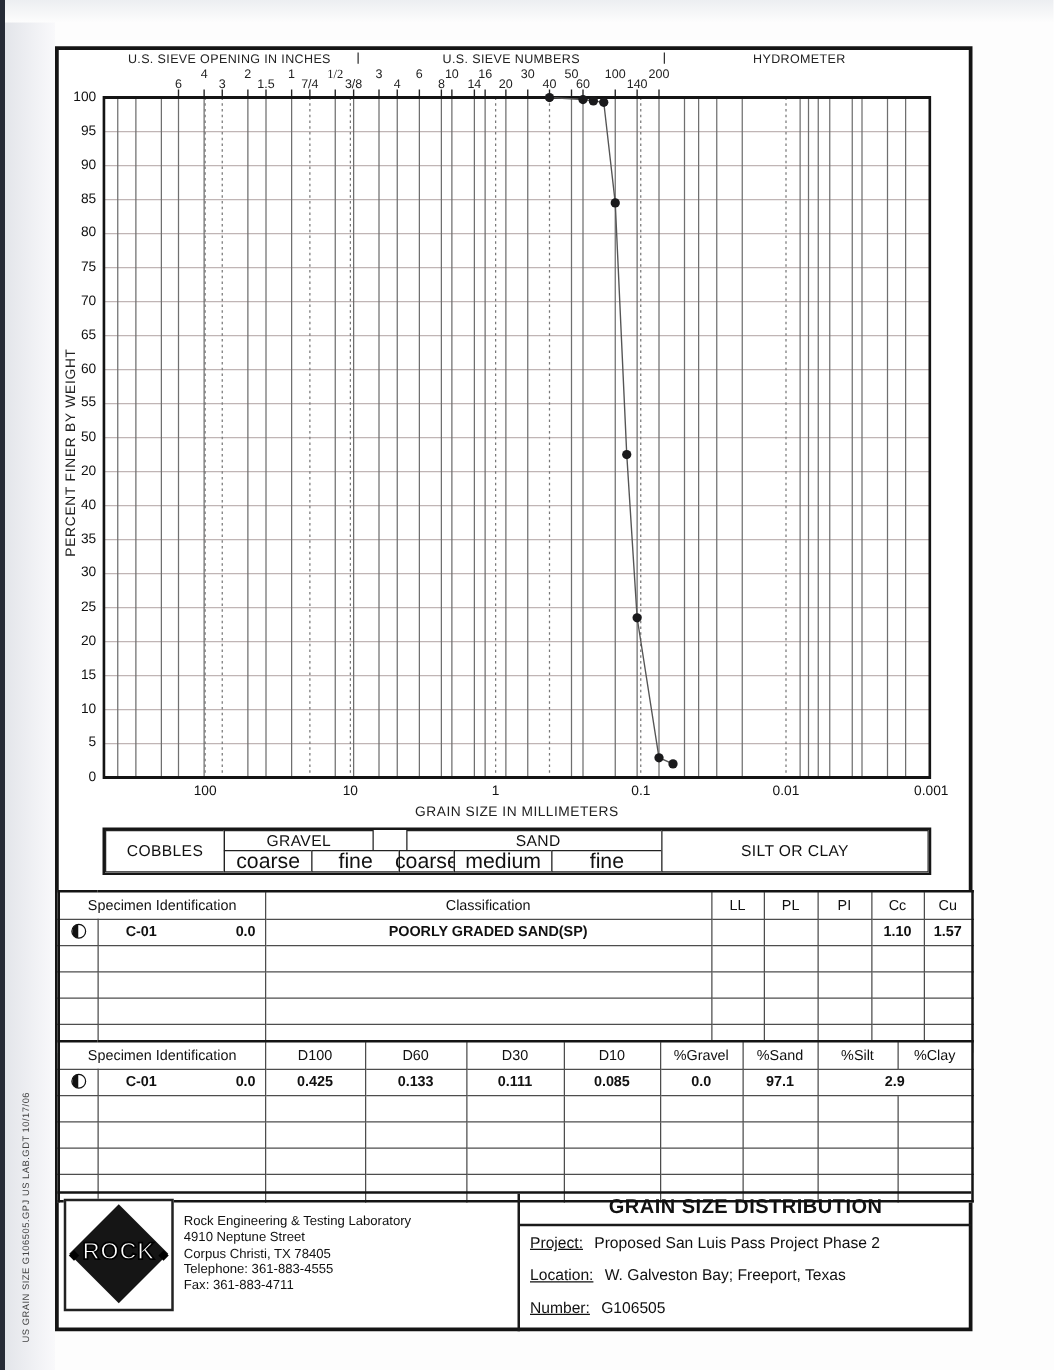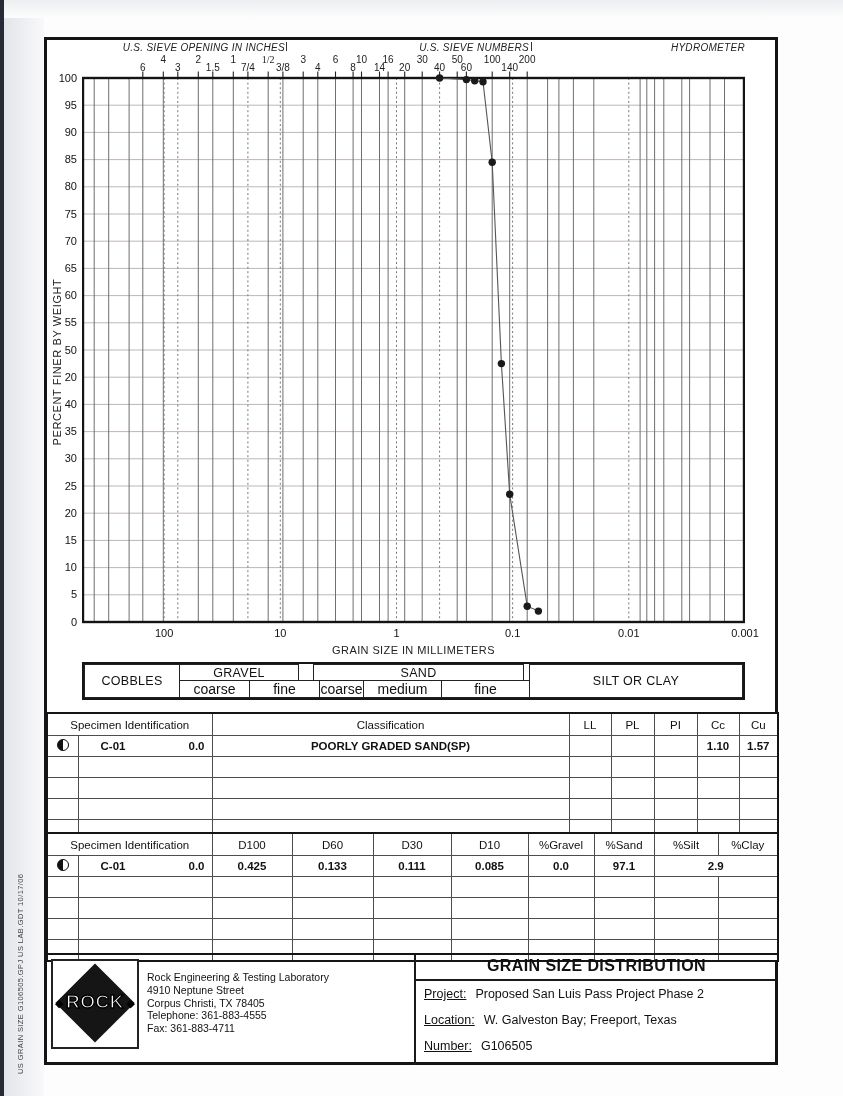--- a/index.html
+++ b/index.html
@@ -5,21 +5,21 @@
   html,body{margin:0;padding:0;background:#fff;}
   #page{position:relative;width:843px;height:1096px;background:#fdfdfd;overflow:hidden;
         font-family:"Liberation Sans",sans-serif;color:#111;}
   .scan-left{position:absolute;left:0;top:0;width:4px;height:1096px;background:#262b36;}
   .scan-shade{position:absolute;left:4px;top:0;width:40px;height:1096px;
               background:linear-gradient(90deg,#e3e5ea,#f9f9fb);}
   .scan-top{position:absolute;left:0;top:0;width:843px;height:18px;
             background:linear-gradient(180deg,#eceef1,#fdfdfd);}
   .frame{position:absolute;left:44px;top:37px;width:734px;height:1028px;
          border:3px solid #141414;box-sizing:border-box;background:#fff;}
-  .hdr-sec{position:absolute;top:42px;font-size:10px;letter-spacing:.3px;text-align:right;color:#222;font-style:italic;}
+  .hdr-sec{position:absolute;top:42px;font-size:10px;letter-spacing:.3px;text-align:center;color:#222;}
   .hdr-sep{position:absolute;top:42px;width:1px;height:9px;background:#333;}
   .vlabel{position:absolute;left:57px;top:362px;transform:translate(-50%,-50%) rotate(-90deg);
           font-size:11px;letter-spacing:.6px;white-space:nowrap;color:#222;}
   .xlabel{position:absolute;left:82px;top:644px;width:663px;text-align:center;font-size:11px;
           letter-spacing:.4px;color:#222;}
   .ytick{position:absolute;left:40px;width:37px;text-align:right;font-size:11px;color:#111;}
   .xtick{position:absolute;top:627px;width:40px;text-align:center;font-size:11px;color:#111;}
   .sieve-lb{position:absolute;font-size:10px;color:#222;transform:translateX(-50%);white-space:nowrap;}
   svg#plot{position:absolute;left:82px;top:68px;}
   .gh{stroke:#c0b5b5;stroke-width:1;}
@@ -28,21 +28,21 @@
   .tick{stroke:#222;stroke-width:1.1;}
   .pborder{fill:none;stroke:#141414;stroke-width:2.4;}
   .curve{fill:none;stroke:#555;stroke-width:1.1;}
   .dot{fill:#1a1a1c;}
   
   .sizebar{position:absolute;left:82px;top:662px;width:663px;height:38px;border:2px solid #161616;
            box-sizing:border-box;}
   .sb{position:absolute;box-sizing:border-box;border:1px solid #222;display:flex;
       align-items:center;justify-content:center;background:#fff;}
   .sb.main{font-size:12.5px;letter-spacing:.3px;}
-  .sb.sub{font-size:14px;}
+  .sb.sub{font-size:17px;}
   
   table.rpt{position:absolute;left:46px;width:731px;border-collapse:collapse;table-layout:fixed;
             border:2px solid #141414;background:#fff;}
   table.rpt td,table.rpt th{border:1px solid #4d4d4d;padding:0 3px;height:20px;font-size:11.5px;
             font-weight:normal;text-align:center;overflow:hidden;white-space:nowrap;}
   table.rpt th{height:21px;}
   table.rpt .bold{font-weight:bold;}
   .spec-cell{display:flex;justify-content:space-between;align-items:center;padding:0 4px;margin-left:15px;}
   .marker{display:inline-block;width:10px;height:10px;border-radius:50%;border:1.5px solid #111;
           background:linear-gradient(90deg,#111 50%,#fff 50%);}
@@ -239,21 +239,21 @@
       <div class="xtick" style="left: 725px;">0.001</div>
     </div>
   <div class="vlabel">PERCENT FINER BY WEIGHT</div>
   <div class="xlabel">GRAIN SIZE IN MILLIMETERS</div>
 
   <div class="sizebar">
     <div class="sb main" style="left:0;top:0;width:96px;height:34px;">COBBLES</div>
     <div class="sb main" style="left:95px;top:0;width:120px;height:17px;">GRAVEL</div>
     <div class="sb sub" style="left:95px;top:16px;width:71px;height:18px;">coarse</div>
     <div class="sb sub" style="left:165px;top:16px;width:71px;height:18px;">fine</div>
-    <div class="sb main" style="left:229px;top:0;width:211px;height:17px;">SAND</div>
+    <div class="sb main" style="left:241px;top:0;width:211px;height:17px;">SAND</div>
     <div class="sb sub" style="left:235px;top:16px;width:45px;height:18px;">coarse</div>
     <div class="sb sub" style="left:279px;top:16px;width:79px;height:18px;">medium</div>
     <div class="sb sub" style="left:357px;top:16px;width:89px;height:18px;">fine</div>
     <div class="sb main" style="left:445px;top:0;width:214px;height:34px;">SILT OR CLAY</div>
   </div>
 
   <table class="rpt" style="top:712px;">
     <colgroup>
         <col style="width:31px">
         <col style="width:134px">

